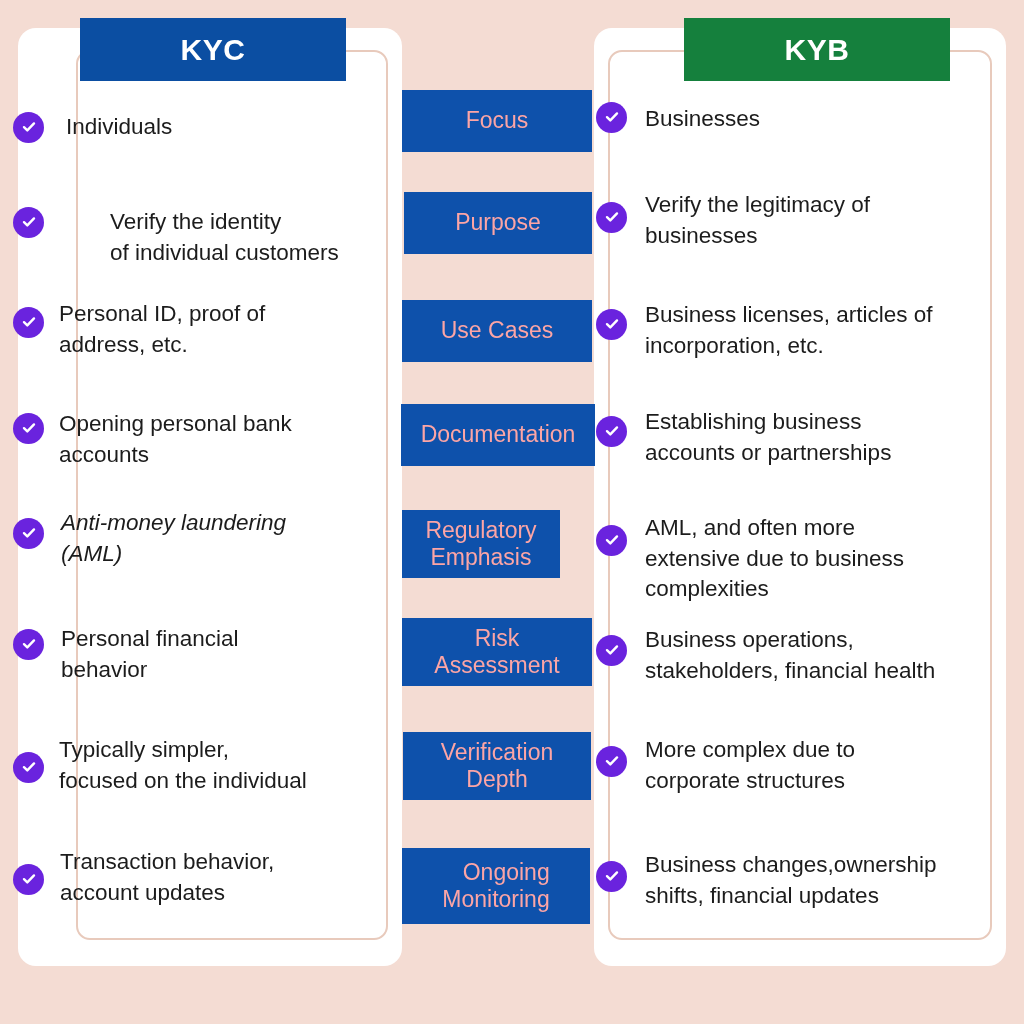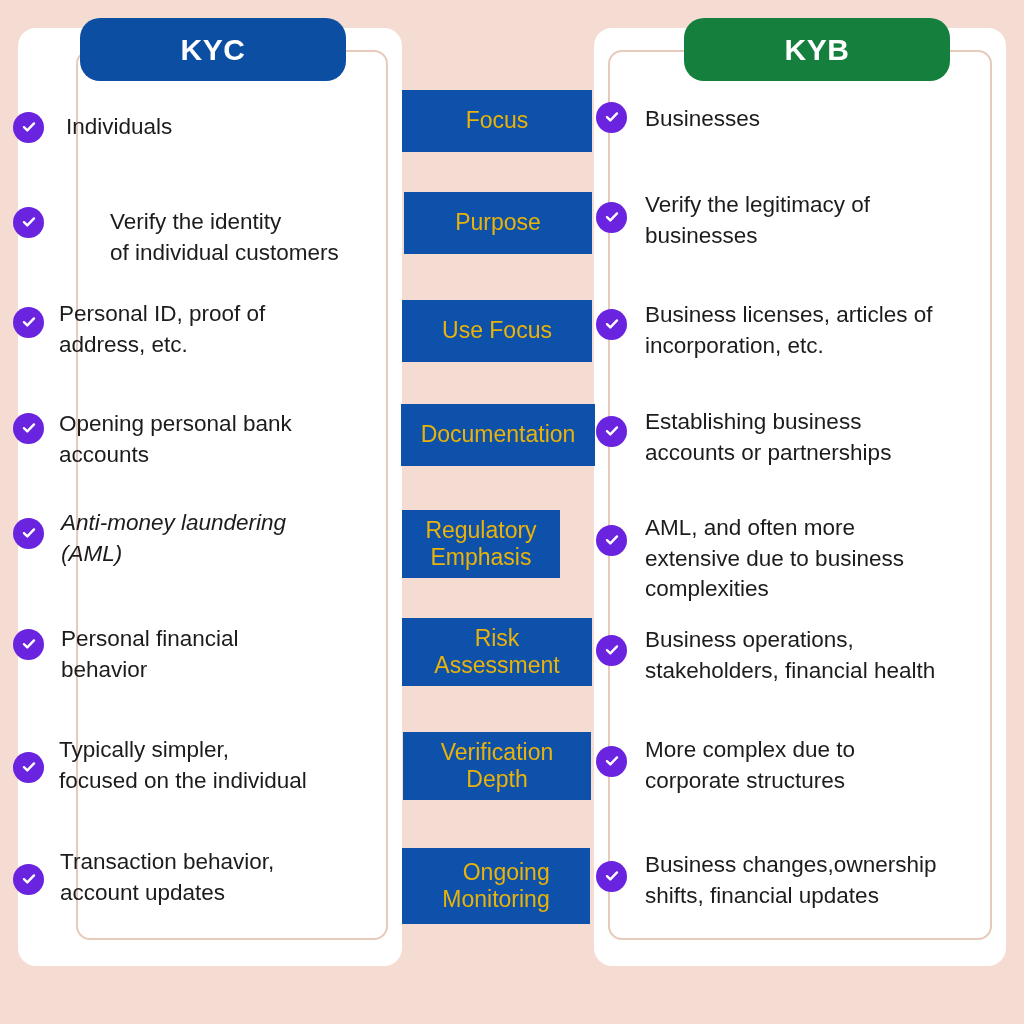--- a/index.html
+++ b/index.html
@@ -40,21 +40,21 @@
     left: 594px; top: 28px;
     width: 412px; height: 938px;
   }
   #card-right .card-inner-border {
     left: 14px; top: 22px; right: 14px; bottom: 26px;
   }
 
   
   .header-pill {
     position: absolute;
-    border-radius: 20px;
+    border-radius: 0;
     display: flex;
     align-items: center;
     justify-content: center;
     color: #ffffff;
     font-size: 30px;
     font-weight: bold;
     letter-spacing: 0.5px;
     box-sizing: border-box;
   }
   #header-kyc {
@@ -65,21 +65,21 @@
   #header-kyb {
     left: 684px; top: 18px;
     width: 266px; height: 63px;
     background: #15803d;
   }
 
   
   .center-bar {
     position: absolute;
     background: #0e51ab;
-    color: #eab308;
+    color: #fca5a5;
     display: flex;
     align-items: center;
     justify-content: center;
     text-align: center;
     font-size: 23px;
     line-height: 1.18;
     box-sizing: border-box;
     padding: 0 4px;
   }
   .check-icon {
@@ -117,21 +117,21 @@
 <div class="header-pill" id="header-kyc">
   <span>KYC</span>
 </div>
 <div class="header-pill" id="header-kyb">
   <span>KYB</span>
 </div>
 
 <div id="content-layer">
     <div class="center-bar" style="left: 402px; top: 90px; width: 190px; height: 62px;">Focus</div>
     <div class="center-bar" style="left: 404px; top: 192px; width: 188px; height: 62px;">Purpose</div>
-    <div class="center-bar" style="left: 402px; top: 300px; width: 190px; height: 62px;">Use Focus</div>
+    <div class="center-bar" style="left: 402px; top: 300px; width: 190px; height: 62px;">Use Cases</div>
     <div class="center-bar" style="left: 401px; top: 404px; width: 194px; height: 62px;">Documentation</div>
     <div class="center-bar" style="left: 402px; top: 510px; width: 158px; height: 68px;">Regulatory<br>Emphasis</div>
     <div class="center-bar" style="left: 402px; top: 618px; width: 190px; height: 68px;">Risk<br>Assessment</div>
     <div class="center-bar" style="left: 403px; top: 732px; width: 188px; height: 68px;">Verification<br>Depth</div>
     <div class="center-bar" style="left: 402px; top: 848px; width: 188px; height: 76px; text-align: right;">Ongoing<br>Monitoring</div>
     <div class="check-icon" style="position: absolute; top: 111.5px; left: 13px;">
       <svg width="18" height="18" viewBox="0 0 18 18">
         <path d="M4 9.2 L7.3 12.4 L14 5.4" fill="none" stroke="#ffffff" stroke-width="2.4" stroke-linecap="round" stroke-linejoin="round"></path>
       </svg>
     </div>

